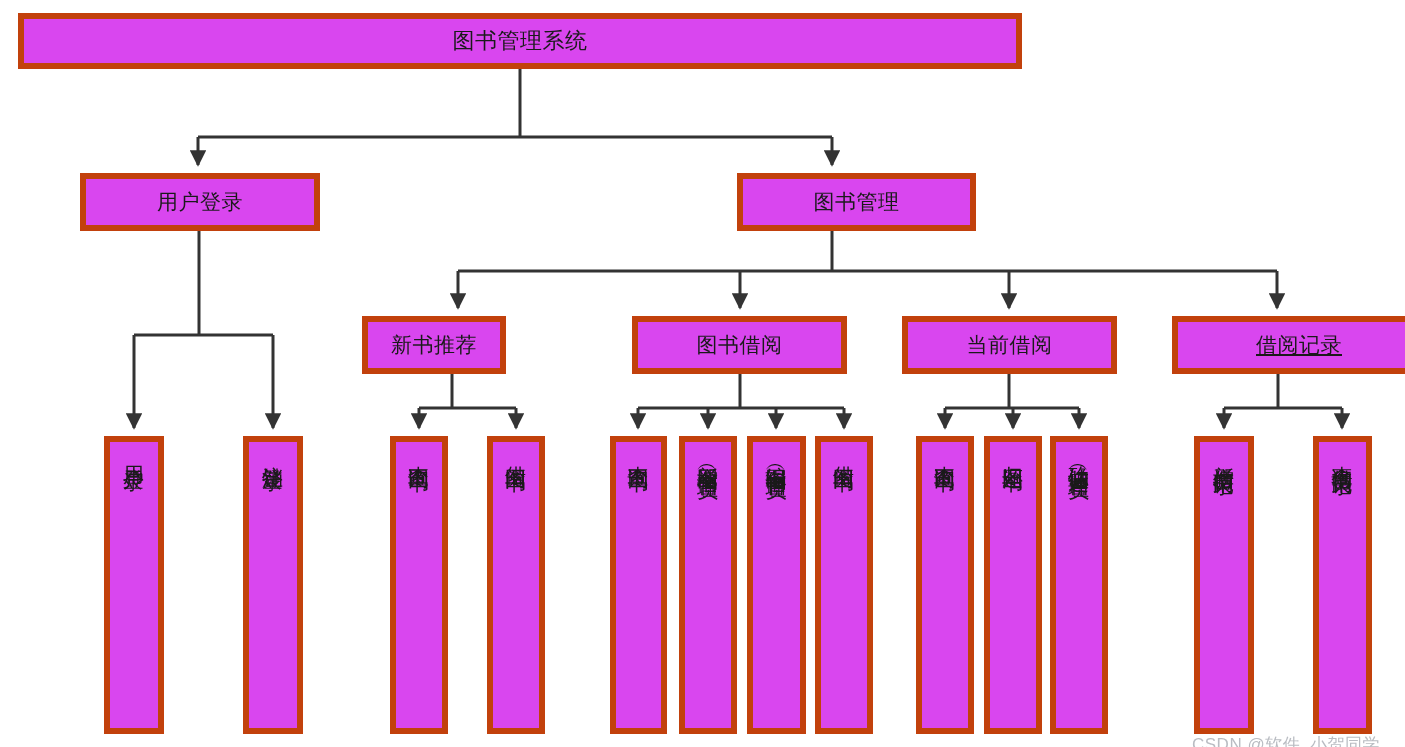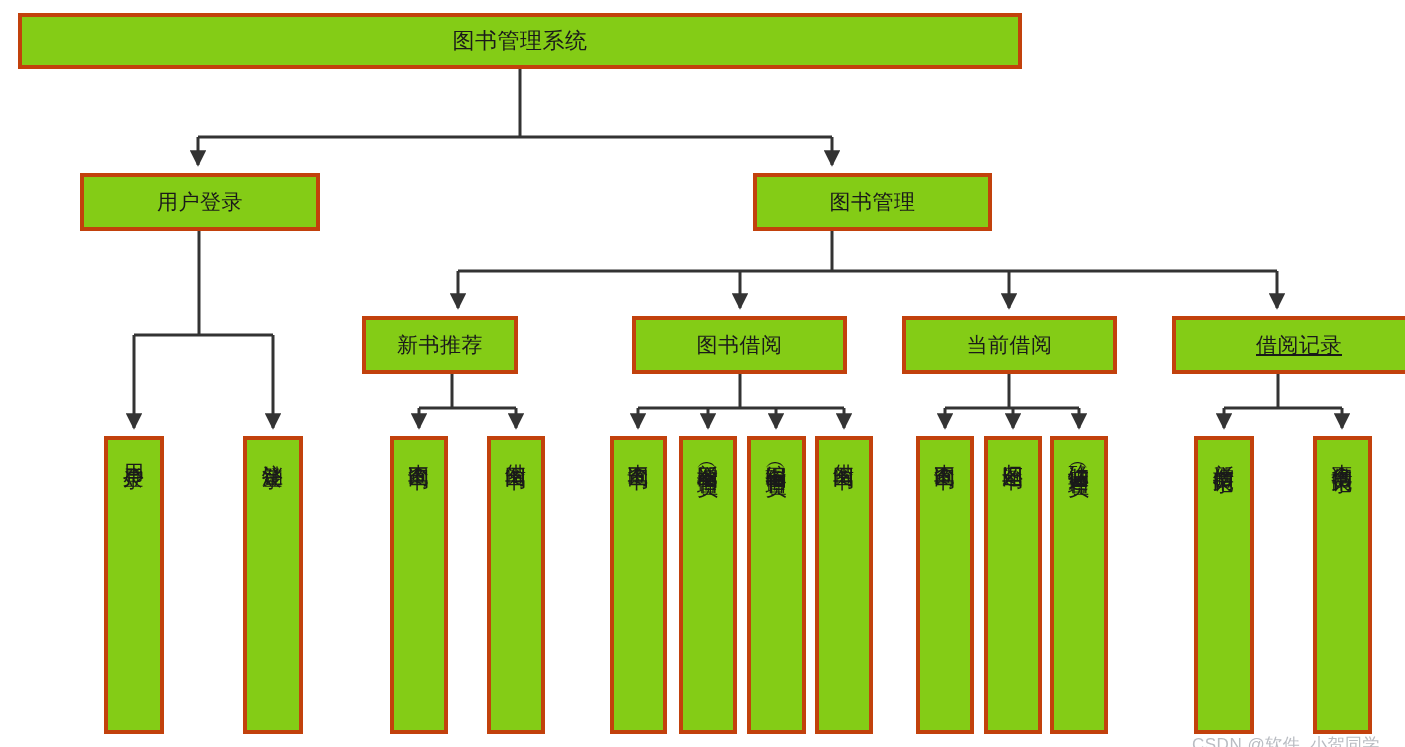--- a/index.html
+++ b/index.html
@@ -21,22 +21,22 @@
     position: absolute;
     left: 0;
     top: 0;
     width: 1405px;
     height: 747px;
     pointer-events: none;
   }
   .node {
     position: absolute;
     box-sizing: border-box;
-    background: #84cc16;
-    border: 4px solid #c2410c;
+    background: #d946ef;
+    border: 6px solid #c2410c;
     display: flex;
     align-items: center;
     justify-content: center;
     color: #1a1a1a;
   }
   .node-label {
     display: block;
     text-align: center;
     line-height: 1.18;
     letter-spacing: 0.5px;
@@ -122,25 +122,25 @@
   </svg>
 
   <div class="node horizontal root" style="left:18px; top:13px; width:1004px; height:56px;">
     <span class="node-label">图书管理系统</span>
   </div>
 
   <div class="node horizontal" style="left:80px; top:173px; width:240px; height:58px;">
     <span class="node-label">用户登录</span>
   </div>
 
-  <div class="node horizontal" style="left:753px; top:173px; width:239px; height:58px;">
+  <div class="node horizontal" style="left:737px; top:173px; width:239px; height:58px;">
     <span class="node-label">图书管理</span>
   </div>
 
-  <div class="node horizontal" style="left:362px; top:316px; width:156px; height:58px;">
+  <div class="node horizontal" style="left:362px; top:316px; width:144px; height:58px;">
     <span class="node-label">新书推荐</span>
   </div>
 
   <div class="node horizontal" style="left:902px; top:316px; width:215px; height:58px;">
     <span class="node-label">当前借阅</span>
   </div>
 
   <div class="node horizontal" style="left:632px; top:316px; width:215px; height:58px;">
     <span class="node-label">图书借阅</span>
   </div>

